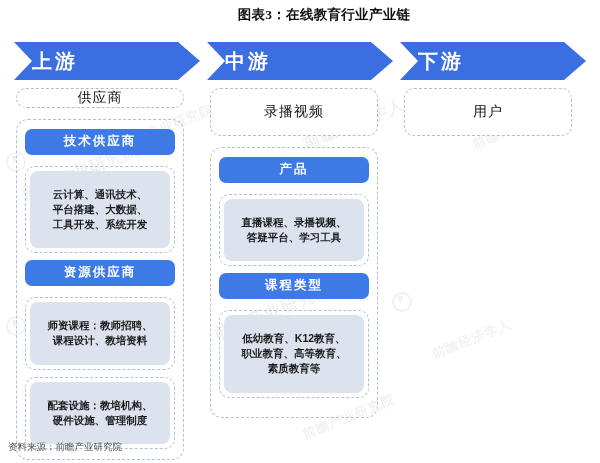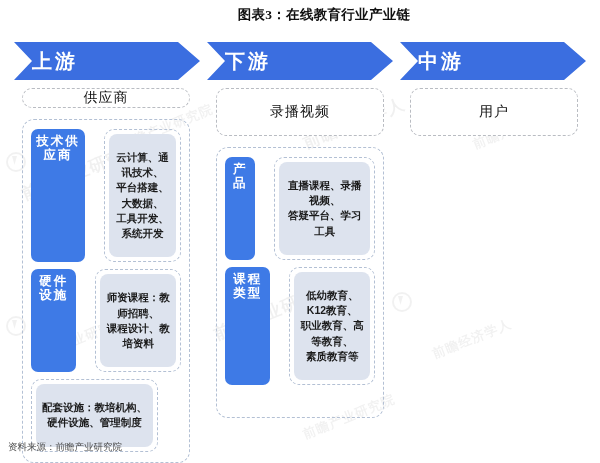--- a/index.html
+++ b/index.html
@@ -96,21 +96,21 @@
     font-family: "Liberation Serif", "DejaVu Serif", serif;
     font-weight: 700;
     letter-spacing: 3px;
     padding-left: 18px;
   }
 
   
   .columns {
     position: absolute;
     top: 88px;
-    left: 22px;
+    left: 16px;
     width: 556px;
     height: 330px;
     display: flex;
     gap: 26px;
     z-index: 10;
   }
   .column {
     flex: 1 1 0;
     display: flex;
     flex-direction: column;
@@ -137,22 +137,22 @@
     border-radius: 12px;
     padding: 9px 8px 10px 8px;
     display: flex;
     flex-direction: column;
     gap: 7px;
     background: transparent;
   }
 
   .group {
     display: flex;
-    flex-direction: row;
-    gap: 19px;
+    flex-direction: column;
+    gap: 11px;
   }
 
   .pill {
     background: #3e7ae6;
     border-radius: 7px;
     color: #ffffff;
     font-size: 12.5px;
     font-family: "Liberation Serif", "DejaVu Serif", serif;
     font-weight: 700;
     letter-spacing: 2px;
@@ -213,44 +213,44 @@
   <div class="wm-logo" style="left:392px;top:292px;"></div>
 </div>
 
 <div class="title">图表3：在线教育行业产业链</div>
 
 <div class="arrow-row">
   <div class="arrow">
     <span class="arrow-label">上游</span>
   </div>
   <div class="arrow">
+    <span class="arrow-label">中游</span>
+  </div>
+  <div class="arrow">
     <span class="arrow-label">下游</span>
-  </div>
-  <div class="arrow">
-    <span class="arrow-label">中游</span>
   </div>
 </div>
 
 <div class="columns">
 
   <div class="column">
     <div class="col-head">供应商</div>
     <div class="col-body">
 
       <div class="group">
         <div class="pill">技术供应商</div>
         <div class="detail-wrap">
           <div class="detail">云计算、通讯技术、
 平台搭建、大数据、
 工具开发、系统开发</div>
         </div>
       </div>
 
       <div class="group">
-        <div class="pill">硬件设施</div>
+        <div class="pill">资源供应商</div>
         <div class="detail-wrap">
           <div class="detail">师资课程：教师招聘、
 课程设计、教培资料</div>
         </div>
       </div>
 
       <div class="group">
         <div class="detail-wrap">
           <div class="detail">配套设施：教培机构、
 硬件设施、管理制度</div>

